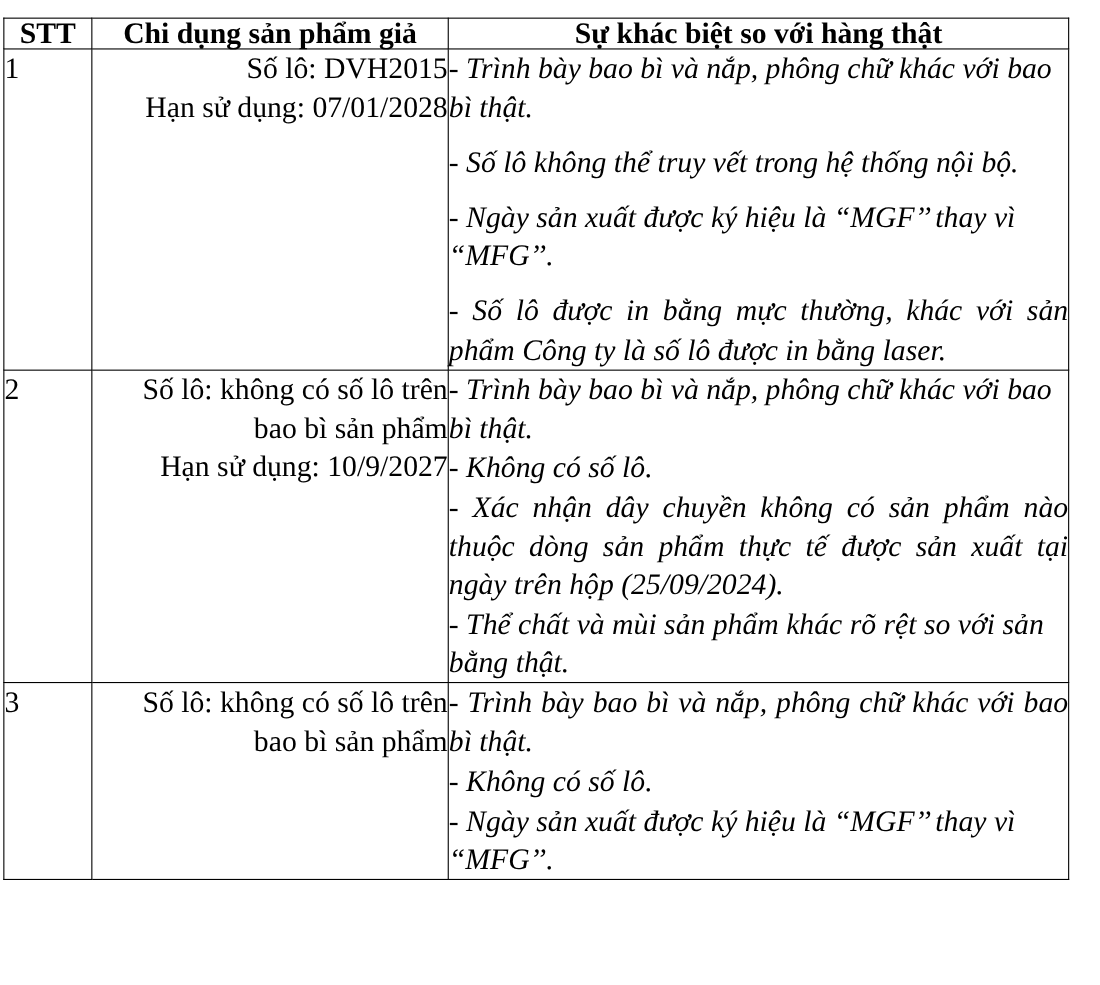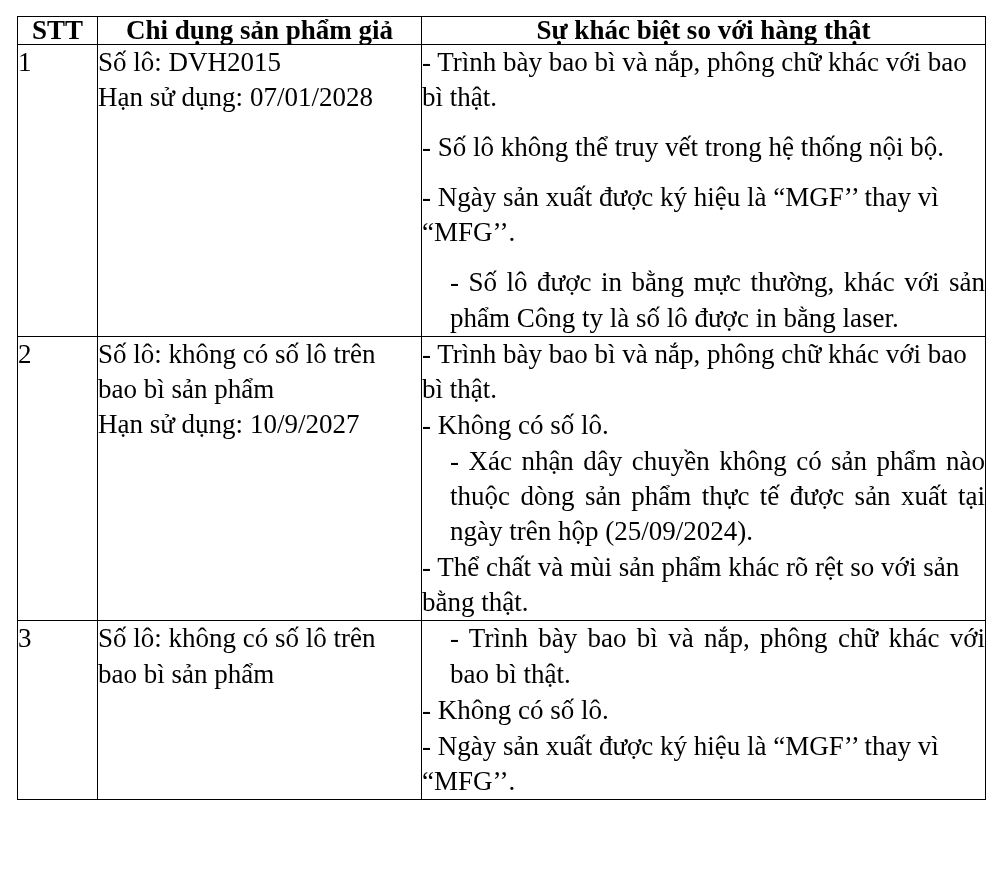--- a/index.html
+++ b/index.html
@@ -18,21 +18,21 @@
   #page {
     position: relative;
     width: 1000px;
     height: 895px;
     overflow: hidden;
     background: #ffffff;
   }
 
   table.doc-table {
     position: absolute;
-    left: 17px;
+    left: 3px;
     top: 16px;
     width: 968px;
     border-collapse: collapse;
     table-layout: fixed;
     border-radius: 32px;
   }
 
   table.doc-table td,
   table.doc-table th {
     border: 1.6px solid #000000;
@@ -71,31 +71,32 @@
 
   td.cell-diff {
     font-size: 27px;
     line-height: 1.30;
     padding: 4px 8px 8px 8px;
   }
 
   .line {
     display: block;
     white-space: nowrap;
+    text-align: right;
   }
 
   .para {
     margin: 0;
     padding: 0;
     text-align: left;
+    font-style: italic;
   }
   .para.justify {
     text-align: justify;
     text-align-last: left;
-    margin-left: 28px;
   }
 
   
   .spaced .para + .para { margin-top: 15px; }
   
   .tight .para + .para { margin-top: 1px; }
 
   
   tr.row-last td { border-bottom: 1.6px solid #000000; }
 </style>

